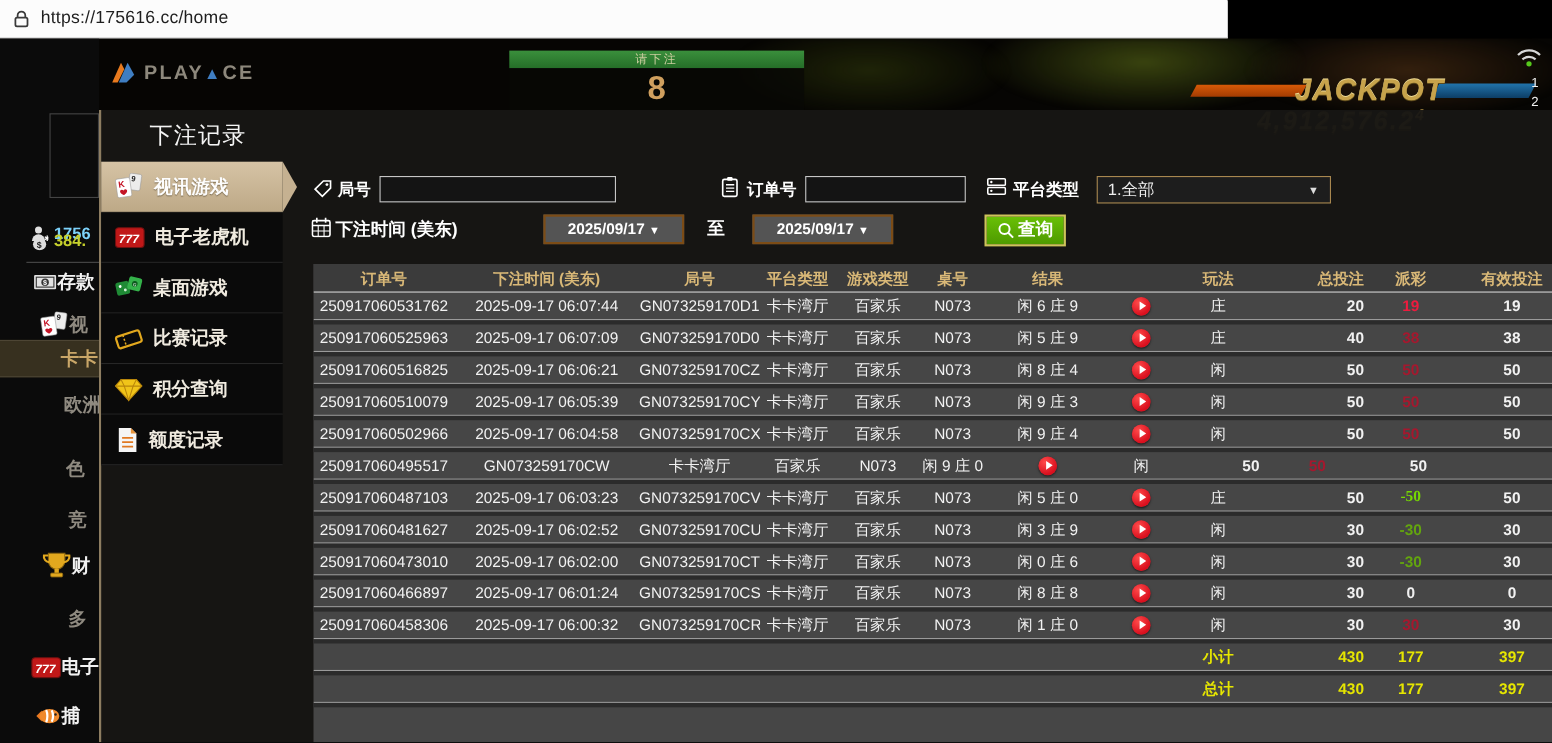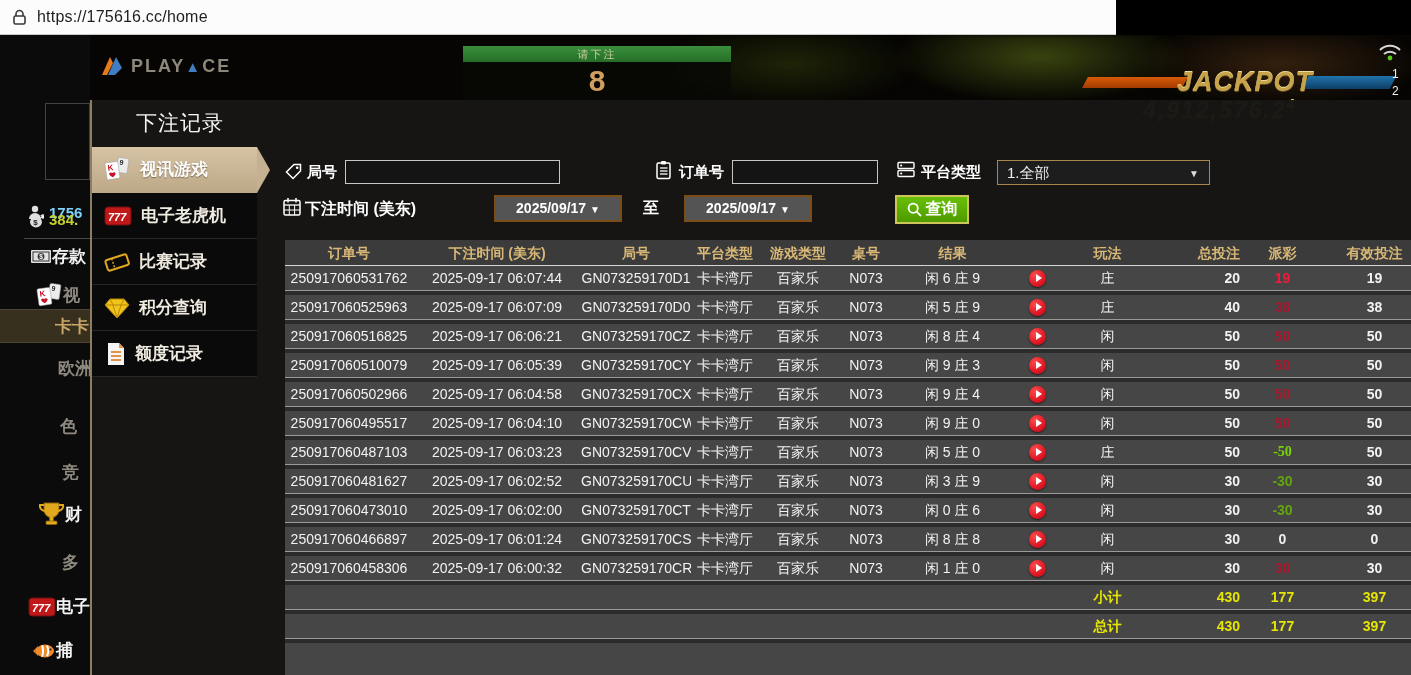--- a/index.html
+++ b/index.html
@@ -307,20 +307,37 @@
             <span class="ic">
               <svg width="28" height="20" viewBox="0 0 28 20">
                 <rect x="1" y="1" width="26" height="18" rx="3" fill="#c01818" stroke="#701010" stroke-width="1"></rect>
                 <text x="4" y="14.5" font-size="11" font-weight="bold" font-style="italic" fill="#fff">777</text>
               </svg>
             </span>
             <span class="label">电子老虎机</span>
           </div>
           <div class="menu-item">
             <span class="ic">
+              <svg width="26" height="24" viewBox="0 0 26 24">
+                <g transform="rotate(-12 8 14)">
+                  <rect x="2" y="6" width="12" height="12" rx="2" fill="#1f8a35"></rect>
+                  <circle cx="6" cy="10" r="1.3" fill="#fff"></circle>
+                  <circle cx="10" cy="14" r="1.3" fill="#d4f0d8"></circle>
+                </g>
+                <g transform="rotate(14 18 10)">
+                  <rect x="12" y="2" width="12" height="12" rx="2" fill="#34b24a"></rect>
+                  <circle cx="18" cy="8" r="2.6" fill="#0d5c1e"></circle>
+                  <text x="16.7" y="10" font-size="4" fill="#fff">G</text>
+                </g>
+              </svg>
+            </span>
+            <span class="label">桌面游戏</span>
+          </div>
+          <div class="menu-item">
+            <span class="ic">
               <svg width="26" height="22" viewBox="0 0 26 22">
                 <g transform="rotate(-18 13 11)">
                   <rect x="2" y="6" width="22" height="11" rx="2" fill="none" stroke="#e2a81e" stroke-width="2"></rect>
                   <line x1="9" y1="6" x2="9" y2="17" stroke="#e2a81e" stroke-width="1.4" stroke-dasharray="2 1.6"></line>
                 </g>
               </svg>
             </span>
             <span class="label">比赛记录</span>
           </div>
           <div class="menu-item">
@@ -511,21 +528,20 @@
                   <span class="play-btn"></span>
                 </div>
                 <div class="c9">闲</div>
                 <div class="c10 bold">50</div>
                 <div class="c11 bold pay-red">50</div>
                 <div class="c12 bold">50</div>
               </div>
               <div class="tgap"></div>
               <div class="trow">
                 <div class="c1">250917060495517</div>
-                <div class="c2">2025-09-17 06:04:10</div>
                 <div class="c3">GN073259170CW</div>
                 <div class="c4">卡卡湾厅</div>
                 <div class="c5">百家乐</div>
                 <div class="c6">N073</div>
                 <div class="c7">闲 9 庄 0</div>
                 <div class="c8 playcell">
                   <span class="play-btn"></span>
                 </div>
                 <div class="c9">闲</div>
                 <div class="c10 bold">50</div>

